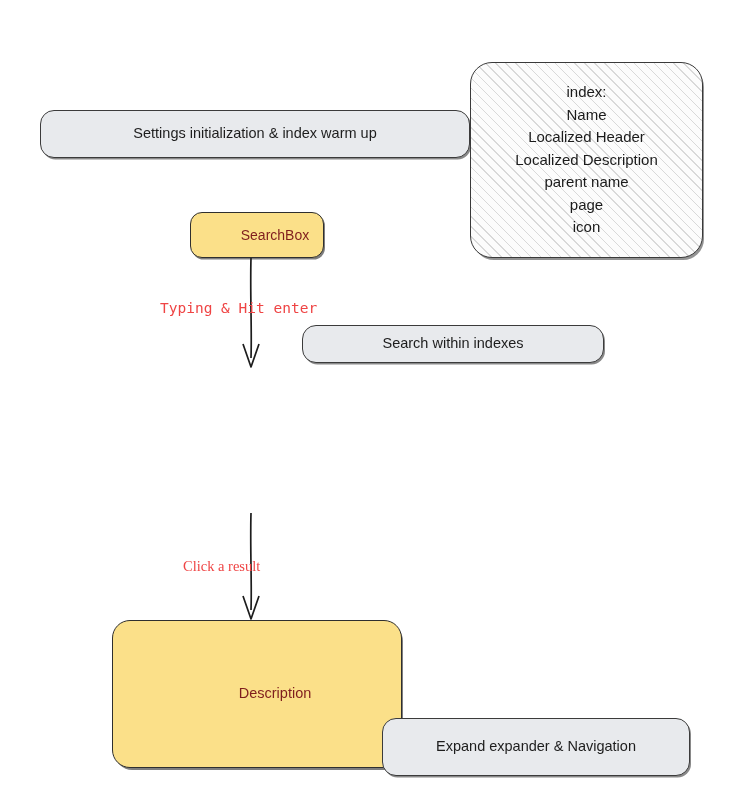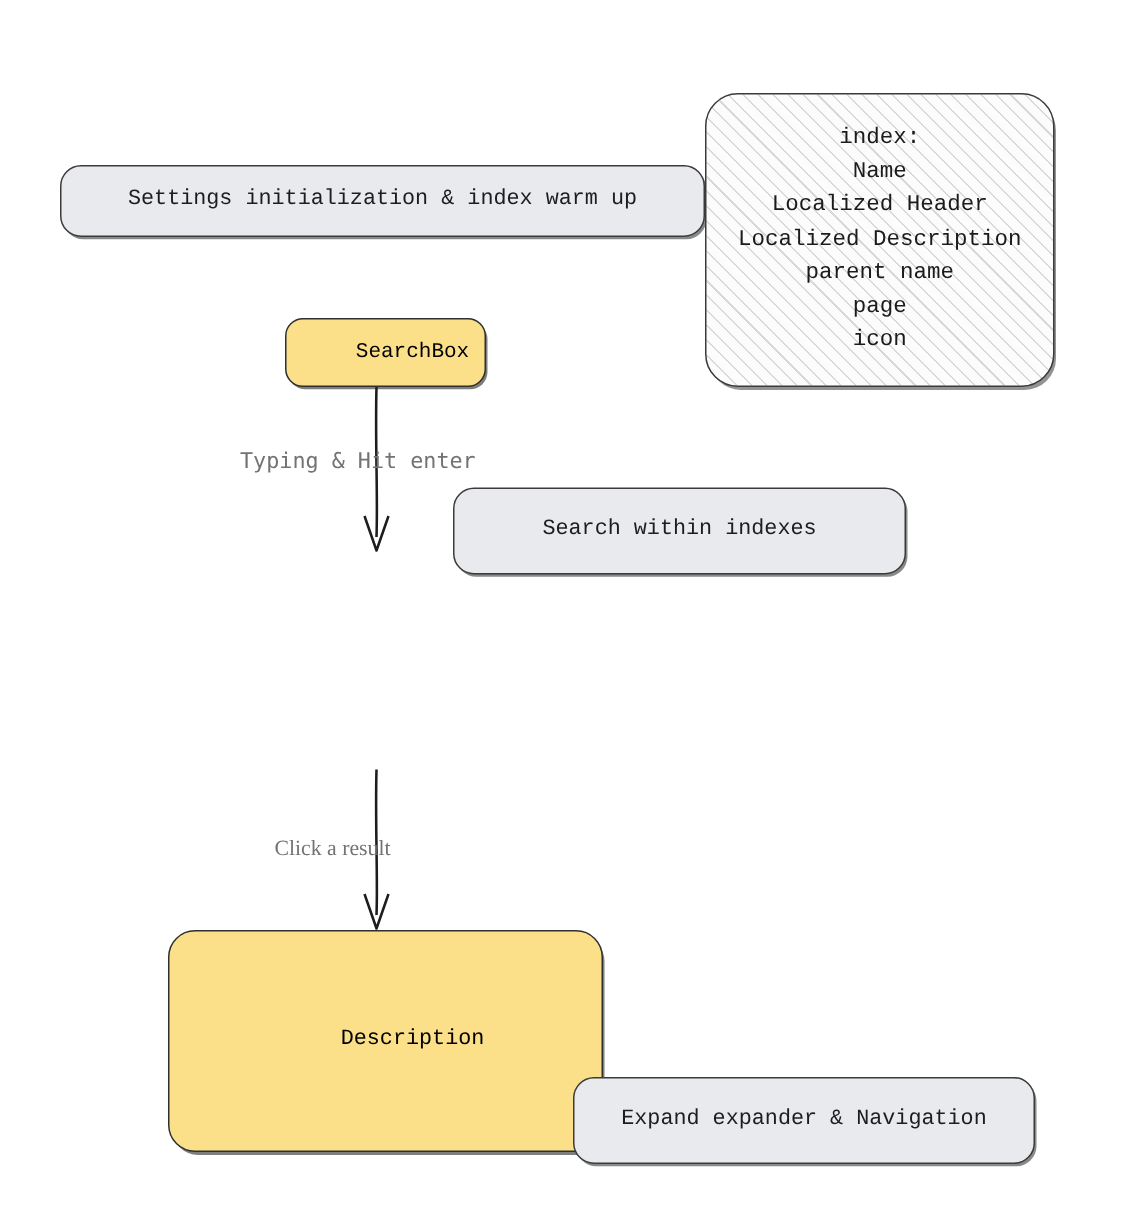--- a/index.html
+++ b/index.html
@@ -21,21 +21,21 @@
   }
 
   
   .node {
     position: absolute;
     box-sizing: border-box;
     display: flex;
     align-items: center;
     justify-content: center;
     text-align: center;
-    font-family: Liberation Mono, monospace;
+    font-family: Liberation Sans, sans-serif;
     line-height: 1.35;
     white-space: pre-line;
   }
 
   
   .note {
     background: #e8eaed;
     border: 1.6px solid #3b3b3b;
     border-radius: 14px;
     font-size: 14.5px;
@@ -43,21 +43,21 @@
     padding: 18px 14px;
     box-shadow: 1.5px 2px 0 -0.5px rgba(40,40,40,0.55);
   }
 
   
   .yellow {
     background: #fbe089;
     border: 1.8px solid #2f2f2f;
     border-radius: 18px;
     font-size: 14.5px;
-    color: #000000;
+    color: #7f1d1d;
     box-shadow: 2px 3px 0 -1px rgba(40,40,40,0.6);
     padding-left: 36px;
   }
   .yellow.small {
     border-radius: 12px;
     font-size: 14px;
     box-shadow: 1.5px 2px 0 -0.5px rgba(40,40,40,0.6);
   }
 
   
@@ -82,21 +82,21 @@
     text-align: center;
     white-space: pre-line;
     line-height: 1.5;
   }
 
   
   .edge-label {
     position: absolute;
     font-family: "DejaVu Sans Mono", monospace;
     font-size: 14.5px;
-    color: #737373;
+    color: #ef4444;
     white-space: nowrap;
   }
 
   svg.edges {
     position: absolute;
     left: 0;
     top: 0;
     width: 750px;
     height: 806px;
     pointer-events: none;
@@ -129,21 +129,21 @@
 page
 icon</span>
   </div>
 
   <div class="node yellow small" style="left:190px; top:212px; width:134px; height:46px;">
     <span>SearchBox</span>
   </div>
 
   <div class="edge-label" style="left:160px; top:300px;">Typing &amp; Hit enter</div>
 
-  <div class="node note" style="left:302px; top:325px; width:302px; height:58px;">
+  <div class="node note" style="left:302px; top:325px; width:302px; height:38px;">
     <span>Search within indexes</span>
   </div>
 
 
   <div class="edge-label" style="left:183px; top:558px;font-family:Liberation Serif, serif;">Click a result</div>
 
   <div class="node yellow" style="left:112px; top:620px; width:290px; height:148px;">
     <span>Description</span>
   </div>
 

